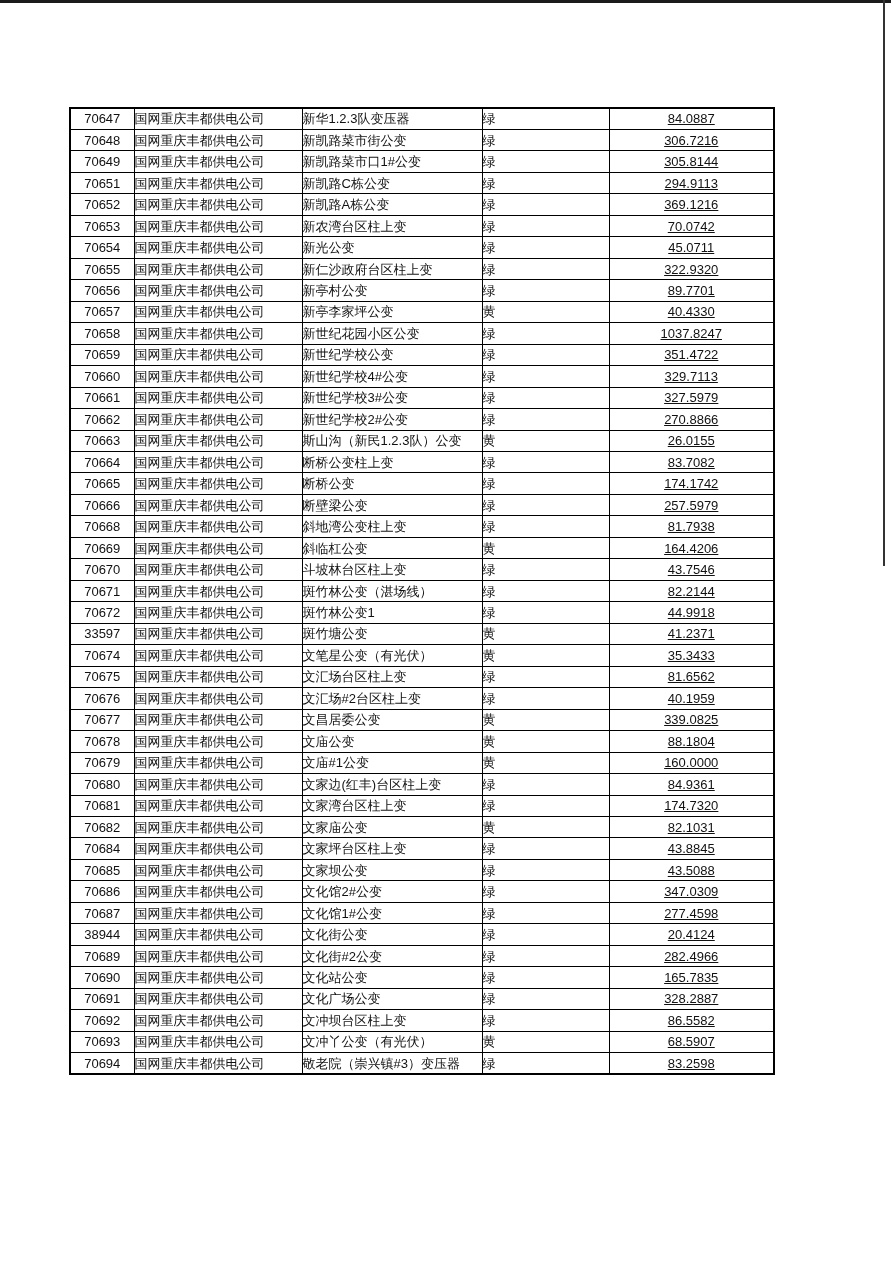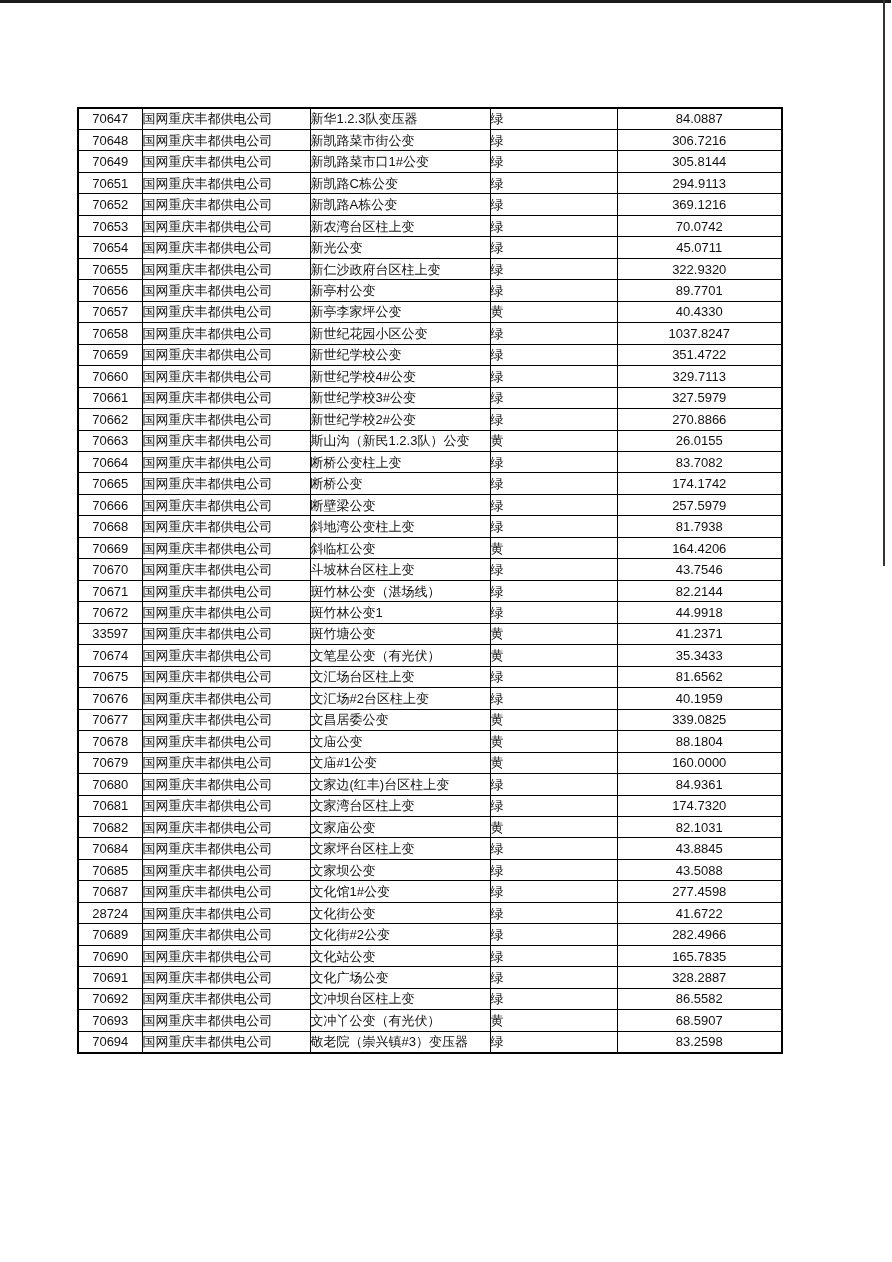--- a/index.html
+++ b/index.html
@@ -26,21 +26,21 @@
   .right-edge-line {
     position: absolute;
     left: 883px;
     top: 0;
     width: 2px;
     height: 566px;
     background: #333333;
   }
   table.data-table {
     position: absolute;
-    left: 77px;
+    left: 69px;
     top: 107px;
     width: 704px;
     border-collapse: collapse;
     table-layout: fixed;
     border: 2px solid #000;
   }
   table.data-table tr {
     height: 21.48px;
   }
   table.data-table td {
@@ -49,21 +49,21 @@
     font-size: 13px;
     color: #111111;
     line-height: 1;
     padding: 0;
     white-space: nowrap;
     overflow: hidden;
     vertical-align: middle;
   }
   td.c-id    { text-align: center; }
   td.c-company, td.c-name, td.c-status { text-align: left; padding-left: 4px; }
-  td.c-value { text-align: center; }
+  td.c-value { text-align: center; text-decoration: underline; }
 </style>
 </head>
 <body>
 
 <div class="page">
   <div class="top-edge-line"></div>
   <div class="right-edge-line"></div>
 
   <table class="data-table">
     <colgroup>
@@ -320,32 +320,39 @@
       <td class="c-value">43.8845</td>
     </tr>
         <tr>
       <td class="c-id">70685</td>
       <td class="c-company">国网重庆丰都供电公司</td>
       <td class="c-name">文家坝公变</td>
       <td class="c-status">绿</td>
       <td class="c-value">43.5088</td>
     </tr>
         <tr>
+      <td class="c-id">70686</td>
+      <td class="c-company">国网重庆丰都供电公司</td>
+      <td class="c-name">文化馆2#公变</td>
+      <td class="c-status">绿</td>
+      <td class="c-value">347.0309</td>
+    </tr>
+        <tr>
       <td class="c-id">70687</td>
       <td class="c-company">国网重庆丰都供电公司</td>
       <td class="c-name">文化馆1#公变</td>
       <td class="c-status">绿</td>
       <td class="c-value">277.4598</td>
     </tr>
         <tr>
-      <td class="c-id">28724</td>
+      <td class="c-id">38944</td>
       <td class="c-company">国网重庆丰都供电公司</td>
       <td class="c-name">文化街公变</td>
       <td class="c-status">绿</td>
-      <td class="c-value">41.6722</td>
+      <td class="c-value">20.4124</td>
     </tr>
         <tr>
       <td class="c-id">70689</td>
       <td class="c-company">国网重庆丰都供电公司</td>
       <td class="c-name">文化街#2公变</td>
       <td class="c-status">绿</td>
       <td class="c-value">282.4966</td>
     </tr>
         <tr>
       <td class="c-id">70690</td>

